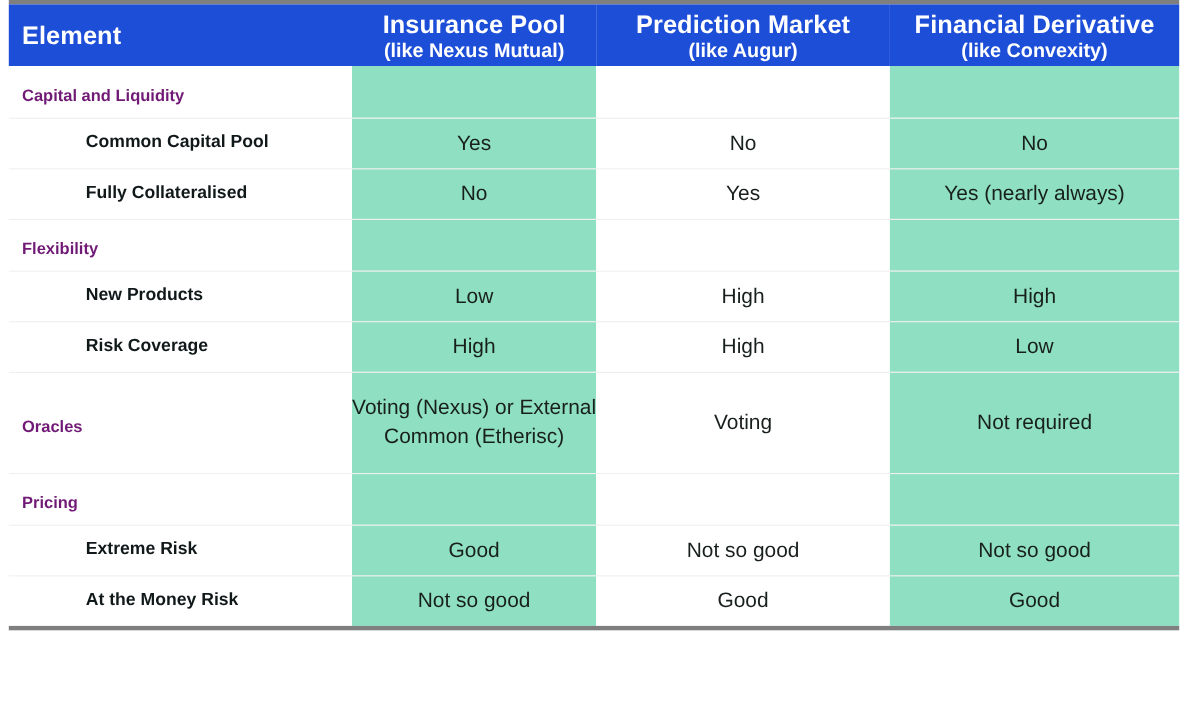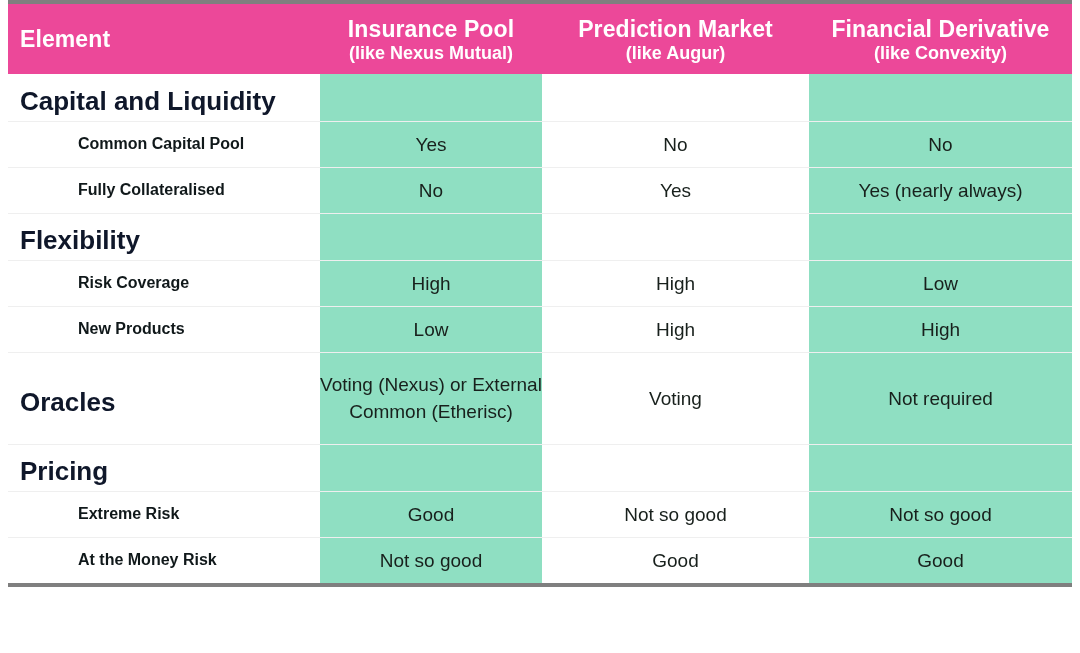--- a/index.html
+++ b/index.html
@@ -39,24 +39,24 @@
     table-layout: fixed;
   }
 
   table.cmp col.c1 { width: 312px; }
   table.cmp col.c2 { width: 222px; }
   table.cmp col.c3 { width: 267px; }
   table.cmp col.c4 { width: 263px; }
 
   
   thead tr.head-row th {
-    background: #ec4899;
+    background: #1d4ed8;
     color: #ffffff;
     padding: 0;
-    height: 70px;
+    height: 56px;
     vertical-align: middle;
     border: 0;
     margin-top: 40px;
   }
   thead tr.head-row th.h-element {
     text-align: left;
     padding-left: 12px;
   }
   .h-main {
     display: block;
@@ -85,23 +85,23 @@
   tbody tr:first-child td { border-top: 0; }
 
   td.lbl {
     background: #ffffff;
     text-align: left;
     font-weight: bold;
   }
   td.lbl .txt-section {
     display: block;
     padding-left: 12px;
-    font-size: 26px;
-    font-weight: bold;
-    color: #0f172a;
+    font-size: 15px;
+    font-weight: bold;
+    color: #701a75;
     margin-top: 8px;
   }
   td.lbl .txt-item {
     display: block;
     padding-left: 70px;
     font-size: 16px;
     font-weight: bold;
     color: #10181a;
   }
 
@@ -184,34 +184,34 @@
         <tr class="r-section">
           <td class="lbl">
             <span class="txt-section">Flexibility</span>
           </td>
           <td class="val tint"></td>
           <td class="val plain"></td>
           <td class="val tint"></td>
         </tr>
         <tr class="r-item">
           <td class="lbl">
+            <span class="txt-item">New Products</span>
+          </td>
+          <td class="val tint">Low</td>
+          <td class="val plain">High</td>
+          <td class="val tint">High</td>
+        </tr>
+        <tr class="r-item">
+          <td class="lbl">
             <span class="txt-item">Risk Coverage</span>
           </td>
           <td class="val tint">High</td>
           <td class="val plain">High</td>
           <td class="val tint">Low</td>
         </tr>
-        <tr class="r-item">
-          <td class="lbl">
-            <span class="txt-item">New Products</span>
-          </td>
-          <td class="val tint">Low</td>
-          <td class="val plain">High</td>
-          <td class="val tint">High</td>
-        </tr>
         <tr class="r-tall">
           <td class="lbl">
             <span class="txt-section">Oracles</span>
           </td>
           <td class="val tint">Voting (Nexus) or External Common (Etherisc)</td>
           <td class="val plain">Voting</td>
           <td class="val tint">Not required</td>
         </tr>
         <tr class="r-section">
           <td class="lbl">

